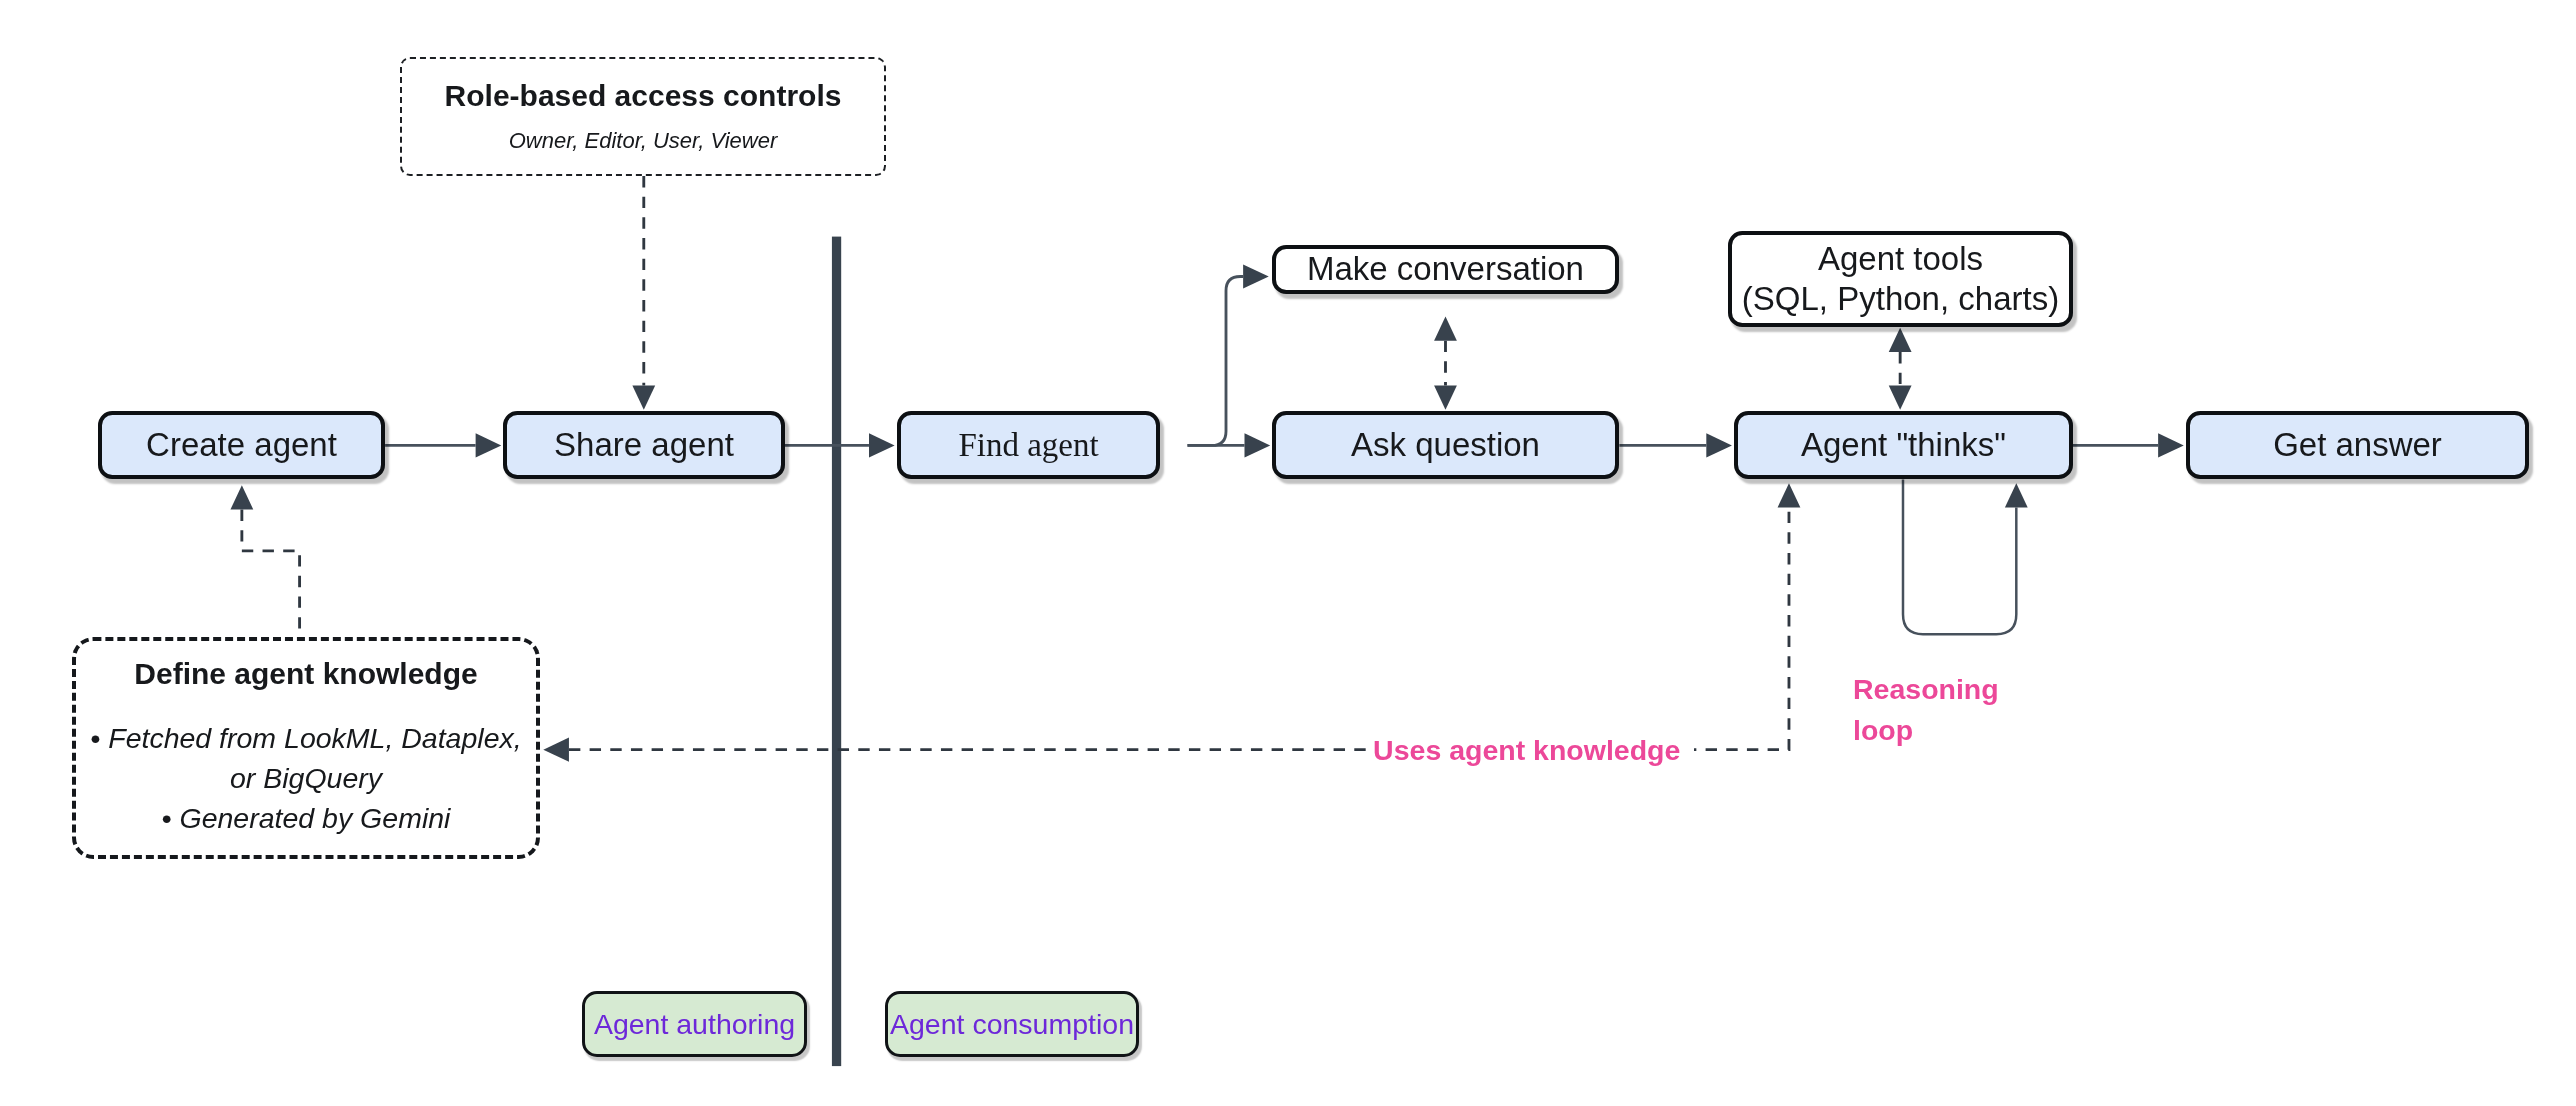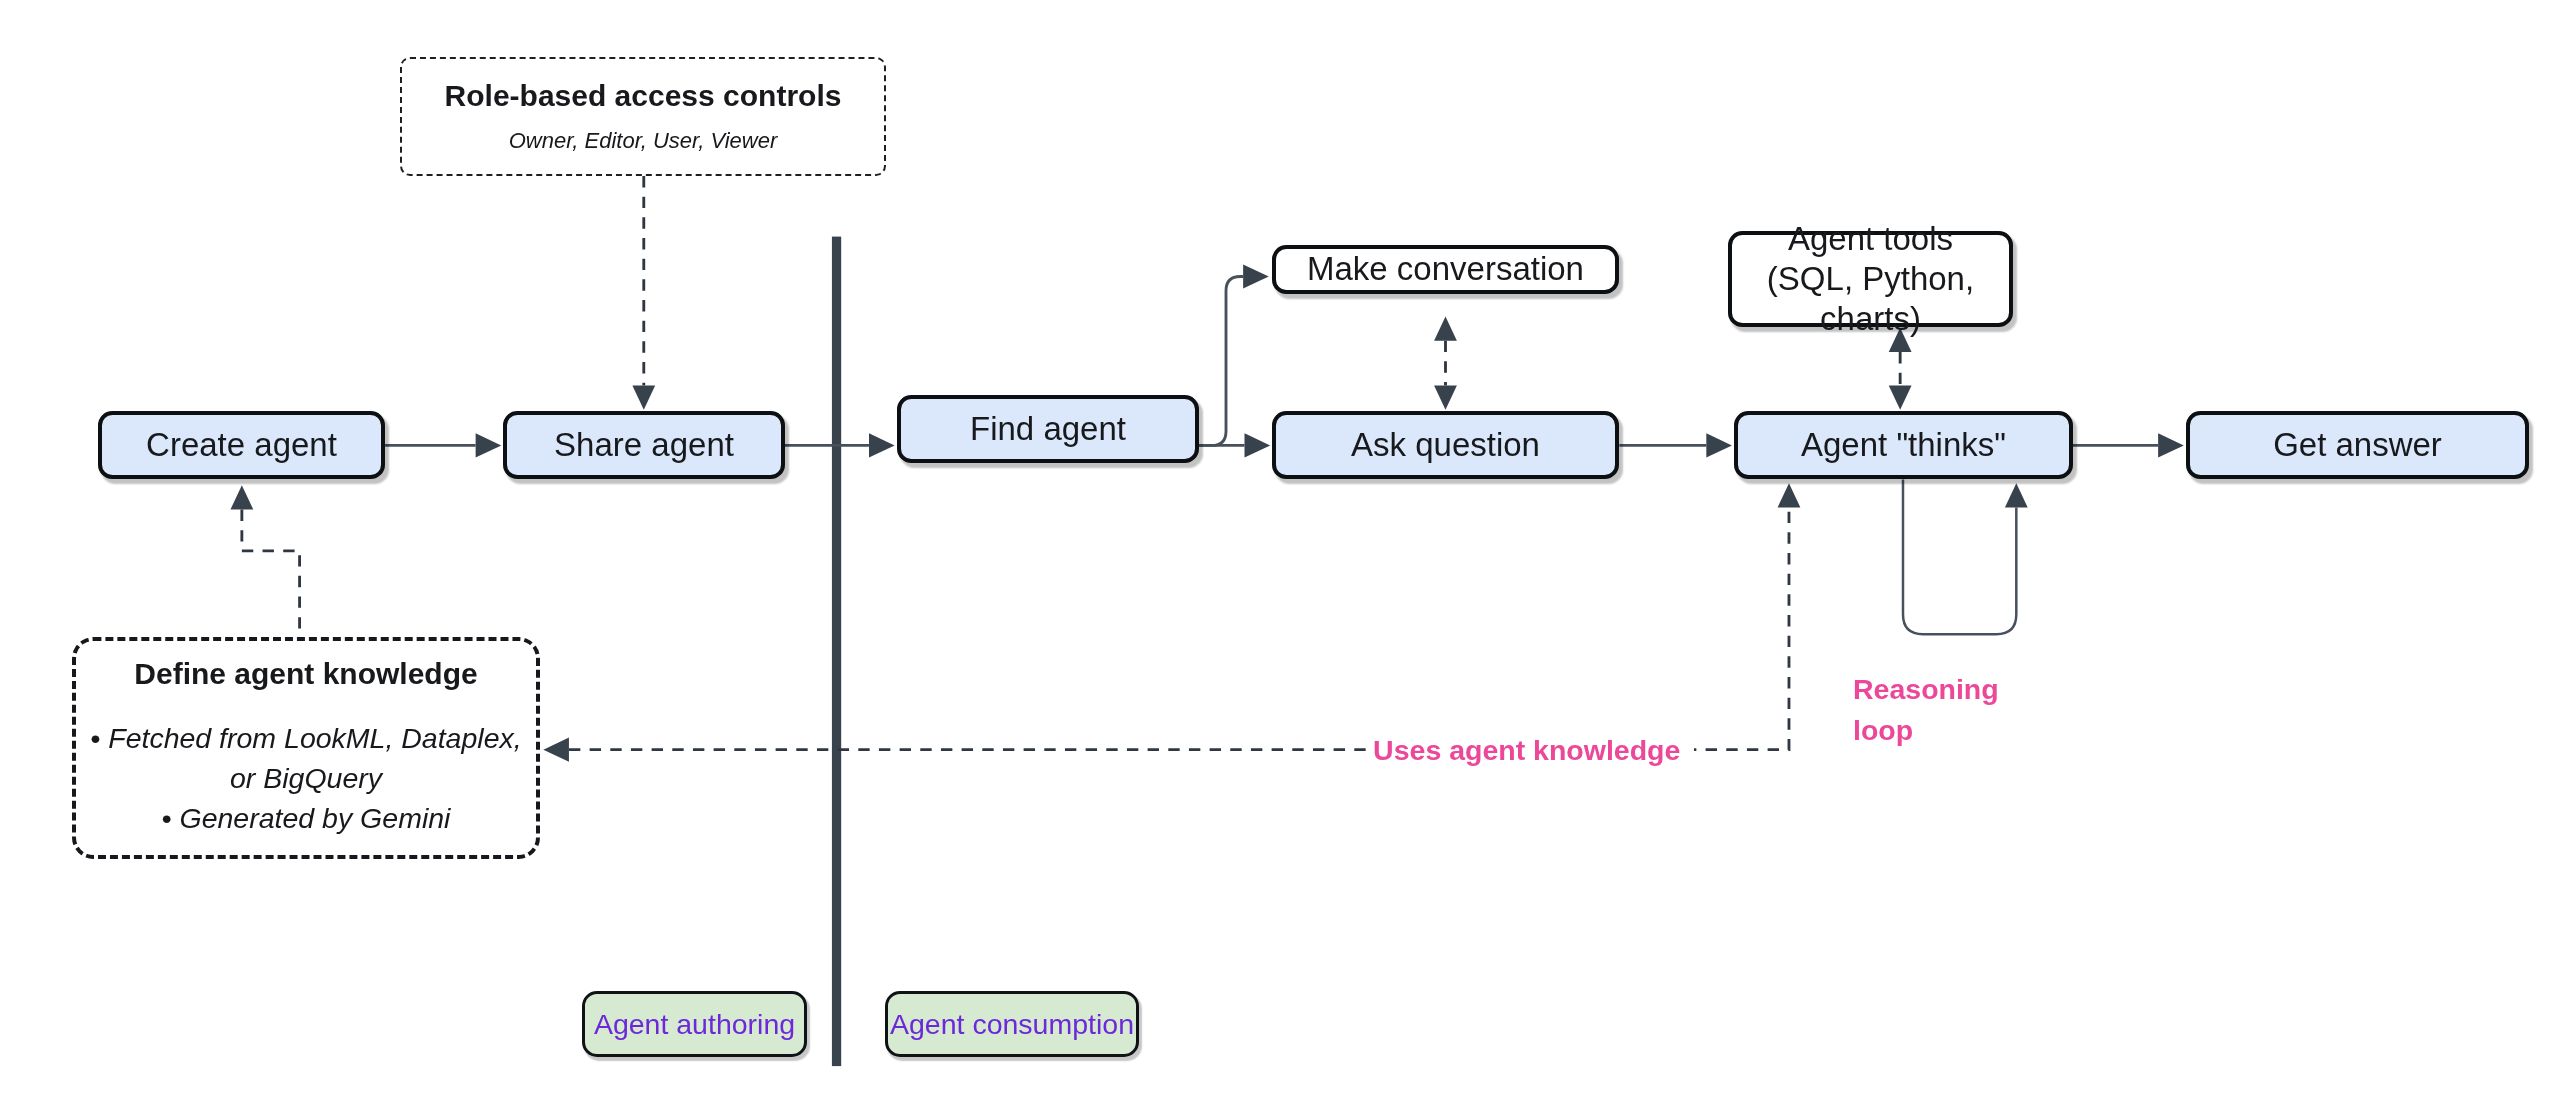--- a/index.html
+++ b/index.html
@@ -151,27 +151,27 @@
       <polygon points="2510,678 2494,712 2526,712"></polygon>
       <polygon points="762,1052 798,1035 798,1069"></polygon>
       <polygon points="2829,678 2813,712 2845,712"></polygon>
     </g>
   </svg>
 
   <div class="node" style="left:98px; top:411px; width:287px; height:68px;">Create agent</div>
 
   <div class="node" style="left:503px; top:411px; width:282px; height:68px;">Share agent</div>
 
-  <div class="node" style="left:897px; top:395px; width:302px; height:68px;">Find agent</div>
+  <div class="node" style="left:897px; top:411px; width:263px; height:68px;font-family:Liberation Serif, serif;">Find agent</div>
 
   <div class="node white" style="left:1272px; top:245px; width:347px; height:49px;">Make conversation</div>
 
   <div class="node" style="left:1272px; top:411px; width:347px; height:68px;">Ask question</div>
 
-  <div class="node white" style="left:1728px; top:231px; width:285px; height:96px;">Agent tools
+  <div class="node white" style="left:1728px; top:231px; width:345px; height:96px;">Agent tools
 (SQL, Python, charts)</div>
 
   <div class="node" style="left:1734px; top:411px; width:339px; height:68px;">Agent "thinks"</div>
 
   <div class="node" style="left:2186px; top:411px; width:343px; height:68px;">Get answer</div>
 
   <div class="dashed-note note-role" style="left:400px; top:57px; width:486px; height:119px;">
     <div class="note-title">Role-based access controls</div>
     <div class="note-sub">Owner, Editor, User, Viewer</div>
   </div>

